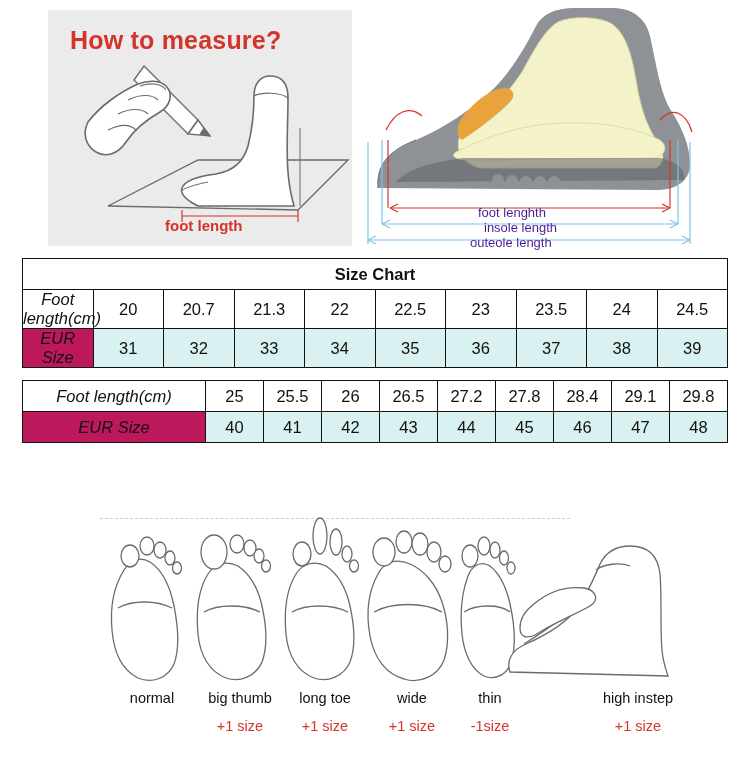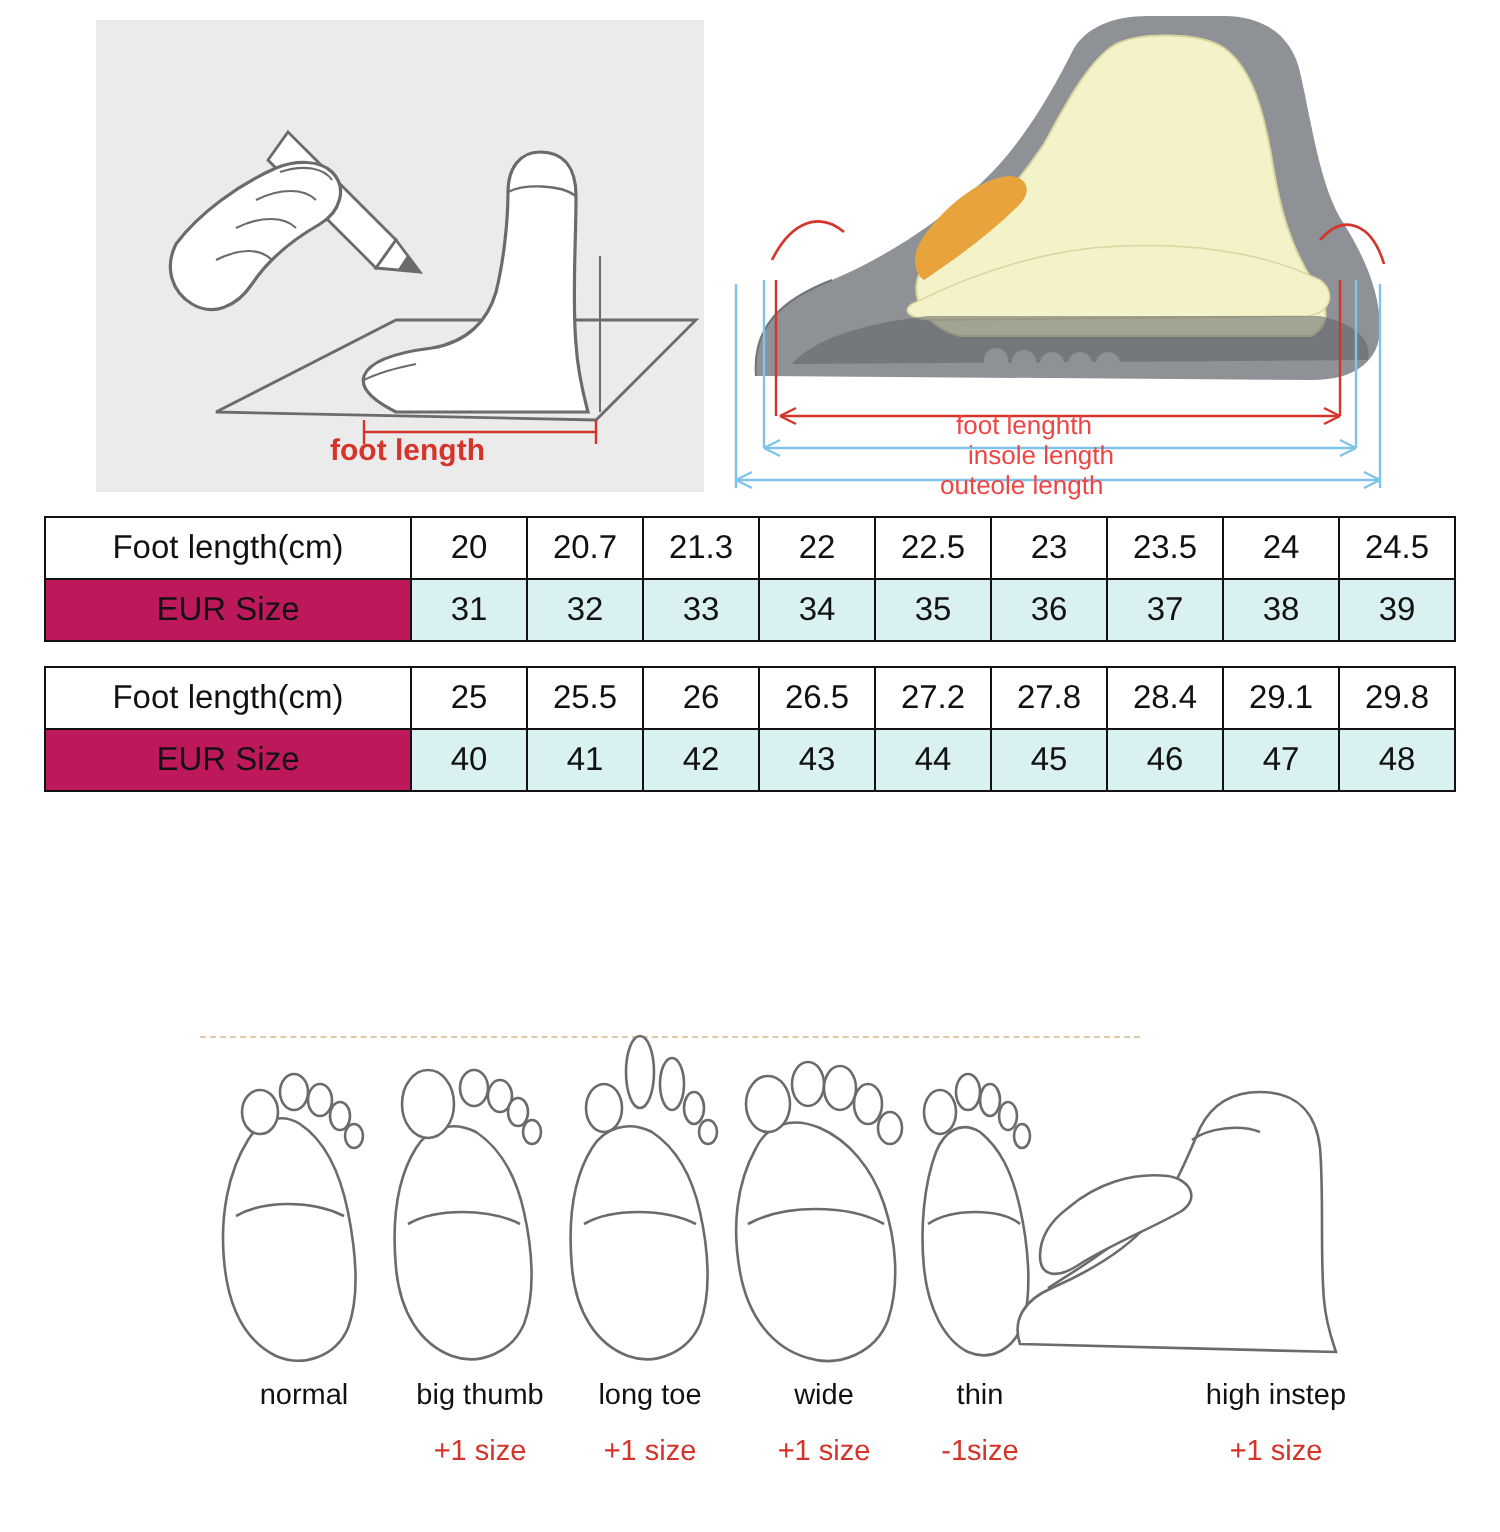--- a/index.html
+++ b/index.html
@@ -7,31 +7,31 @@
 
   
   #top{position:absolute;left:0;top:0;width:750px;height:254px;}
 
   .measure-box{position:absolute;left:48px;top:10px;width:304px;height:236px;background:#ebebeb;}
   .measure-title{position:absolute;left:70px;top:26px;font-size:25px;font-weight:bold;color:#d4342a;letter-spacing:.2px;}
   .foot-length-label{position:absolute;left:165px;top:217px;font-size:15px;font-weight:bold;color:#d4342a;text-align:center;}
 
   .shoe-box{position:absolute;left:360px;top:0;width:360px;height:254px;}
 
-  .shoe-label{position:absolute;font-size:13px;color:#ef4444;white-space:nowrap;}
+  .shoe-label{position:absolute;font-size:13px;color:#4c1d95;white-space:nowrap;}
   .lbl-foot{left:478px;top:205px;}
   .lbl-insole{left:484px;top:220px;text-align:right;}
   .lbl-outsole{left:470px;top:235px;}
 
   
   #chart{position:absolute;left:22px;top:258px;width:706px;}
   table.sc{border-collapse:collapse;width:706px;table-layout:fixed;}
   table.sc td{border:1px solid #111;text-align:center;font-size:16.5px;color:#111;height:30px;padding:0;}
   td.title{font-size:22px;font-weight:bold;height:38px;border-bottom:1px solid #111;}
-  td.rowhead{font-size:17px;width:182px;}
+  td.rowhead{font-size:17px;width:182px;font-style:italic;}
   td.eurhead{background:#be185d;font-size:17px;}
   td.eurcell{background:#d9f1f0;}
   tr.gaprow td{border:none;height:12px;background:#fff;}
   .tbl-wrap2{margin-top:0;}
 
   
   #bottom{position:absolute;left:0;top:498px;width:750px;height:268px;}
   .dashline{position:absolute;left:100px;top:20px;width:470px;height:0;border-top:1px dashed #e0c9a8;}
 
   .ftype{position:absolute;font-size:14.5px;font-weight:normal;color:#111;text-align:center;white-space:nowrap;}
@@ -69,20 +69,21 @@
       <path d="M60 120 C72 114 82 114 88 120" fill="none" stroke="#6b6b6b" stroke-width="1.1"></path>
 
       <path d="M134 206 L250 206" stroke="#d4342a" stroke-width="1.2" fill="none"></path>
       <path d="M134 200 L134 212" stroke="#d4342a" stroke-width="1.2"></path>
       <path d="M250 200 L250 212" stroke="#d4342a" stroke-width="1.2"></path>
 
       <path d="M252 118 L252 196" stroke="#6b6b6b" stroke-width="1" fill="none"></path>
     </svg>
   </div>
 
+  <div class="measure-title">How to measure?</div>
   <div class="foot-length-label">foot length</div>
 
   <div class="shoe-box">
     <svg width="360" height="254" viewBox="0 0 360 254">
 
       <path d="M18 188 C16 164 30 150 56 140 C84 128 108 112 130 92 C150 74 166 46 176 26
                C182 14 196 8 214 8 L252 8 C272 8 286 18 290 36 C296 62 300 94 312 112
                C322 128 330 146 330 164 C330 180 318 190 296 190 Z" fill="#8e9296" stroke="none"></path>
 
       <path d="M100 136 C124 120 146 96 162 72 C172 54 184 30 198 22 C210 16 240 16 252 24
@@ -136,20 +137,23 @@
   </div>
 
   <div class="shoe-label lbl-foot">foot lenghth</div>
   <div class="shoe-label lbl-insole">insole length</div>
   <div class="shoe-label lbl-outsole">outeole length</div>
 </div>
 
 <div id="chart">
   <table class="sc">
     <tbody>
+        <tr>
+      <td class="title" colspan="10">Size Chart</td>
+    </tr>
     <tr>
       <td class="rowhead">Foot length(cm)</td>
       <td>20</td>
       <td>20.7</td>
       <td>21.3</td>
       <td>22</td>
       <td>22.5</td>
       <td>23</td>
       <td>23.5</td>
       <td>24</td>

